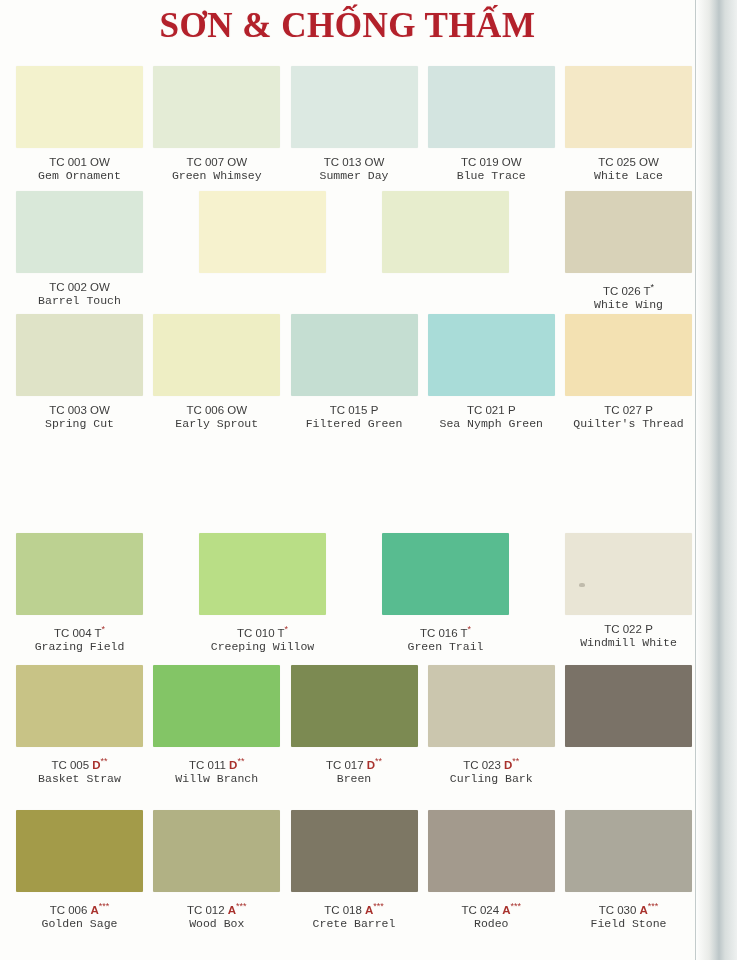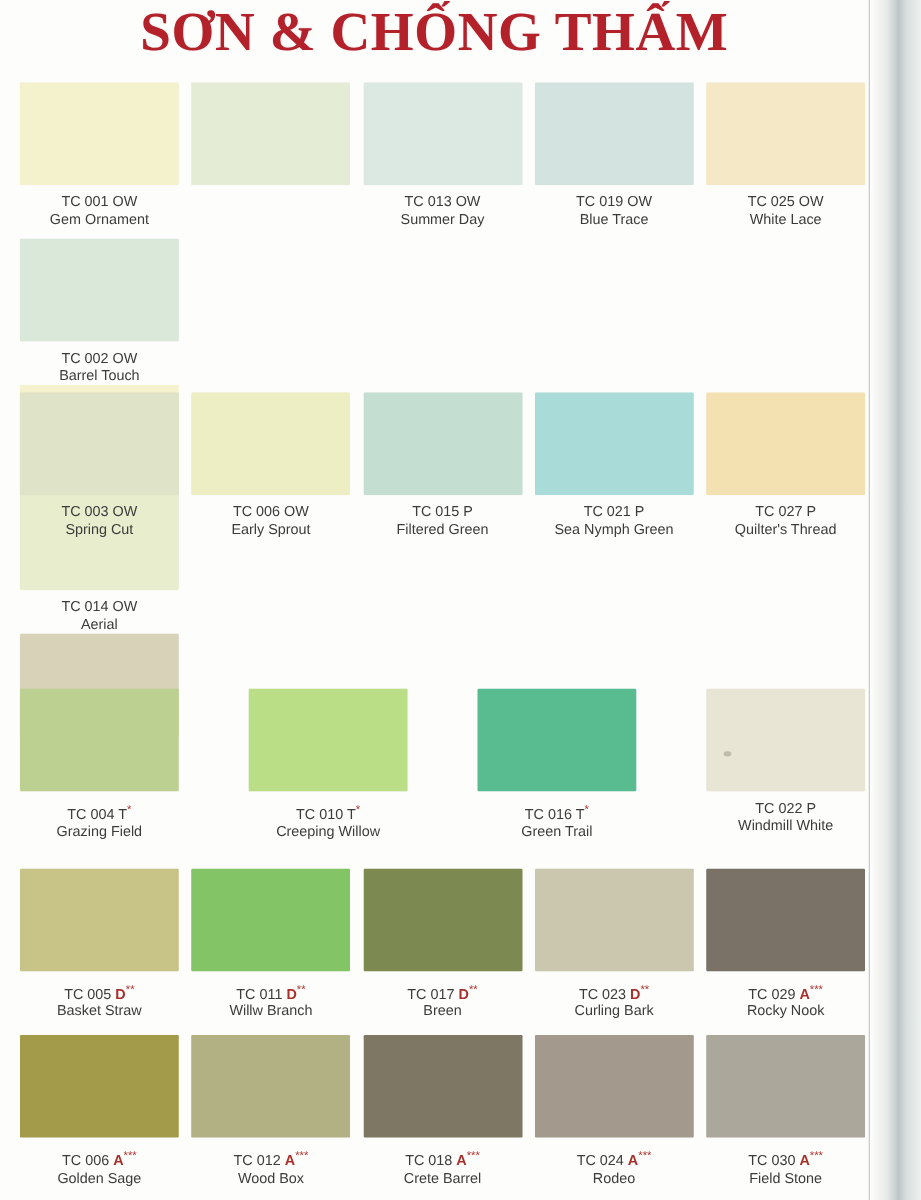--- a/index.html
+++ b/index.html
@@ -42,21 +42,21 @@
   
   #title-bar {
     position: absolute;
     left: 0; top: 4px;
     width: 695px;
     text-align: center;
   }
   #title {
     display: inline-block;
     font-family: "Liberation Serif", serif;
-    font-size: 44px;
+    font-size: 35px;
     font-weight: bold;
     color: #b3212b;
     letter-spacing: 0.5px;
     line-height: 44px;
     text-shadow: 0 0 1px rgba(179,33,43,0.25);
   }
 
   
   .grid-block {
     position: absolute;
@@ -88,20 +88,21 @@
   }
   .code-line {
     display: block;
     font-size: 11.5px;
     color: #3c3c3c;
   }
   .name-line {
     display: block;
     font-size: 11.5px;
     color: #3c3c3c;
+    font-family: Liberation Mono, monospace;
   }
   .grade {
     color: #3c3c3c;
   }
   .grade.red {
     color: #a8312c;
     font-weight: bold;
   }
   .stars {
     font-size: 9px;
@@ -145,20 +146,24 @@
       <div class="swatch-row" style="height: 125px;">
         <div class="swatch-cell">
           <div class="chip" style="background: rgb(243, 242, 205);"></div>
           <div class="caption">
             <span class="code-line"><span>TC 001 </span><span class="grade">OW</span></span>
             <span class="name-line">Gem Ornament</span>
           </div>
         </div>
         <div class="swatch-cell">
           <div class="chip" style="background: rgb(228, 236, 214);"></div>
+          <div class="caption">
+            <span class="code-line"><span>TC 007 </span><span class="grade">OW</span></span>
+            <span class="name-line">Green Whimsey</span>
+          </div>
         </div>
         <div class="swatch-cell">
           <div class="chip" style="background: rgb(220, 233, 226);"></div>
           <div class="caption">
             <span class="code-line"><span>TC 013 </span><span class="grade">OW</span></span>
             <span class="name-line">Summer Day</span>
           </div>
         </div>
         <div class="swatch-cell">
           <div class="chip" style="background: rgb(211, 228, 224);"></div>
@@ -168,37 +173,33 @@
           </div>
         </div>
         <div class="swatch-cell">
           <div class="chip" style="background: rgb(244, 232, 198);"></div>
           <div class="caption">
             <span class="code-line"><span>TC 025 </span><span class="grade">OW</span></span>
             <span class="name-line">White Lace</span>
           </div>
         </div>
       </div>
-      <div class="swatch-row" style="height: 123px; flex-direction: column;">
+      <div class="swatch-row" style="height: 123px;">
         <div class="swatch-cell">
           <div class="chip" style="background: rgb(217, 232, 217);"></div>
           <div class="caption">
             <span class="code-line"><span>TC 002 </span><span class="grade">OW</span></span>
             <span class="name-line">Barrel Touch</span>
           </div>
         </div>
         <div class="swatch-cell">
           <div class="chip" style="background: rgb(246, 242, 206);"></div>
         </div>
         <div class="swatch-cell">
           <div class="chip" style="background: rgb(231, 237, 205);"></div>
-          <div class="caption">
-            <span class="code-line"><span>TC 014 </span><span class="grade">OW</span></span>
-            <span class="name-line">Aerial</span>
-          </div>
         </div>
         <div class="swatch-cell">
           <div class="chip" style="background: rgb(216, 210, 184);"></div>
           <div class="caption">
             <span class="code-line"><span>TC 026 </span><span class="grade">T</span><span class="stars dark">*</span></span>
             <span class="name-line">White Wing</span>
           </div>
         </div>
       </div>
       <div class="swatch-row" style="height: 0px;">
@@ -233,21 +234,21 @@
         <div class="swatch-cell">
           <div class="chip" style="background: rgb(243, 225, 178);"></div>
           <div class="caption">
             <span class="code-line"><span>TC 027 </span><span class="grade">P</span></span>
             <span class="name-line">Quilter's Thread</span>
           </div>
         </div>
       </div>
     </div>
   <div class="grid-block" id="group-deep" style="top:533px;">
-      <div class="swatch-row" style="height: 132px; margin-top: 18px;">
+      <div class="swatch-row" style="height: 132px;">
         <div class="swatch-cell">
           <div class="chip" style="background: rgb(188, 209, 145);"></div>
           <div class="caption">
             <span class="code-line"><span>TC 004 </span><span class="grade">T</span><span class="stars">*</span></span>
             <span class="name-line">Grazing Field</span>
           </div>
         </div>
         <div class="swatch-cell">
           <div class="chip" style="background: rgb(185, 222, 134);"></div>
           <div class="caption">
@@ -263,21 +264,21 @@
           </div>
         </div>
         <div class="swatch-cell">
           <div class="chip speck" style="background: rgb(233, 229, 213);"></div>
           <div class="caption">
             <span class="code-line"><span>TC 022 </span><span class="grade">P</span></span>
             <span class="name-line">Windmill White</span>
           </div>
         </div>
       </div>
-      <div class="swatch-row" style="height: 145px; align-items: center;">
+      <div class="swatch-row" style="height: 145px;">
         <div class="swatch-cell">
           <div class="chip" style="background: rgb(200, 195, 134);"></div>
           <div class="caption">
             <span class="code-line"><span>TC 005 </span><span class="grade red">D</span><span class="stars">**</span></span>
             <span class="name-line">Basket Straw</span>
           </div>
         </div>
         <div class="swatch-cell">
           <div class="chip" style="background: rgb(131, 197, 102);"></div>
           <div class="caption">
@@ -294,24 +295,20 @@
         </div>
         <div class="swatch-cell">
           <div class="chip" style="background: rgb(203, 198, 174);"></div>
           <div class="caption">
             <span class="code-line"><span>TC 023 </span><span class="grade red">D</span><span class="stars">**</span></span>
             <span class="name-line">Curling Bark</span>
           </div>
         </div>
         <div class="swatch-cell">
           <div class="chip" style="background: rgb(122, 114, 103);"></div>
-          <div class="caption">
-            <span class="code-line"><span>TC 029 </span><span class="grade red">A</span><span class="stars">***</span></span>
-            <span class="name-line">Rocky Nook</span>
-          </div>
         </div>
       </div>
       <div class="swatch-row" style="height: 0px;">
         <div class="swatch-cell">
           <div class="chip" style="background: rgb(163, 155, 73);"></div>
           <div class="caption">
             <span class="code-line"><span>TC 006 </span><span class="grade red">A</span><span class="stars">***</span></span>
             <span class="name-line">Golden Sage</span>
           </div>
         </div>

